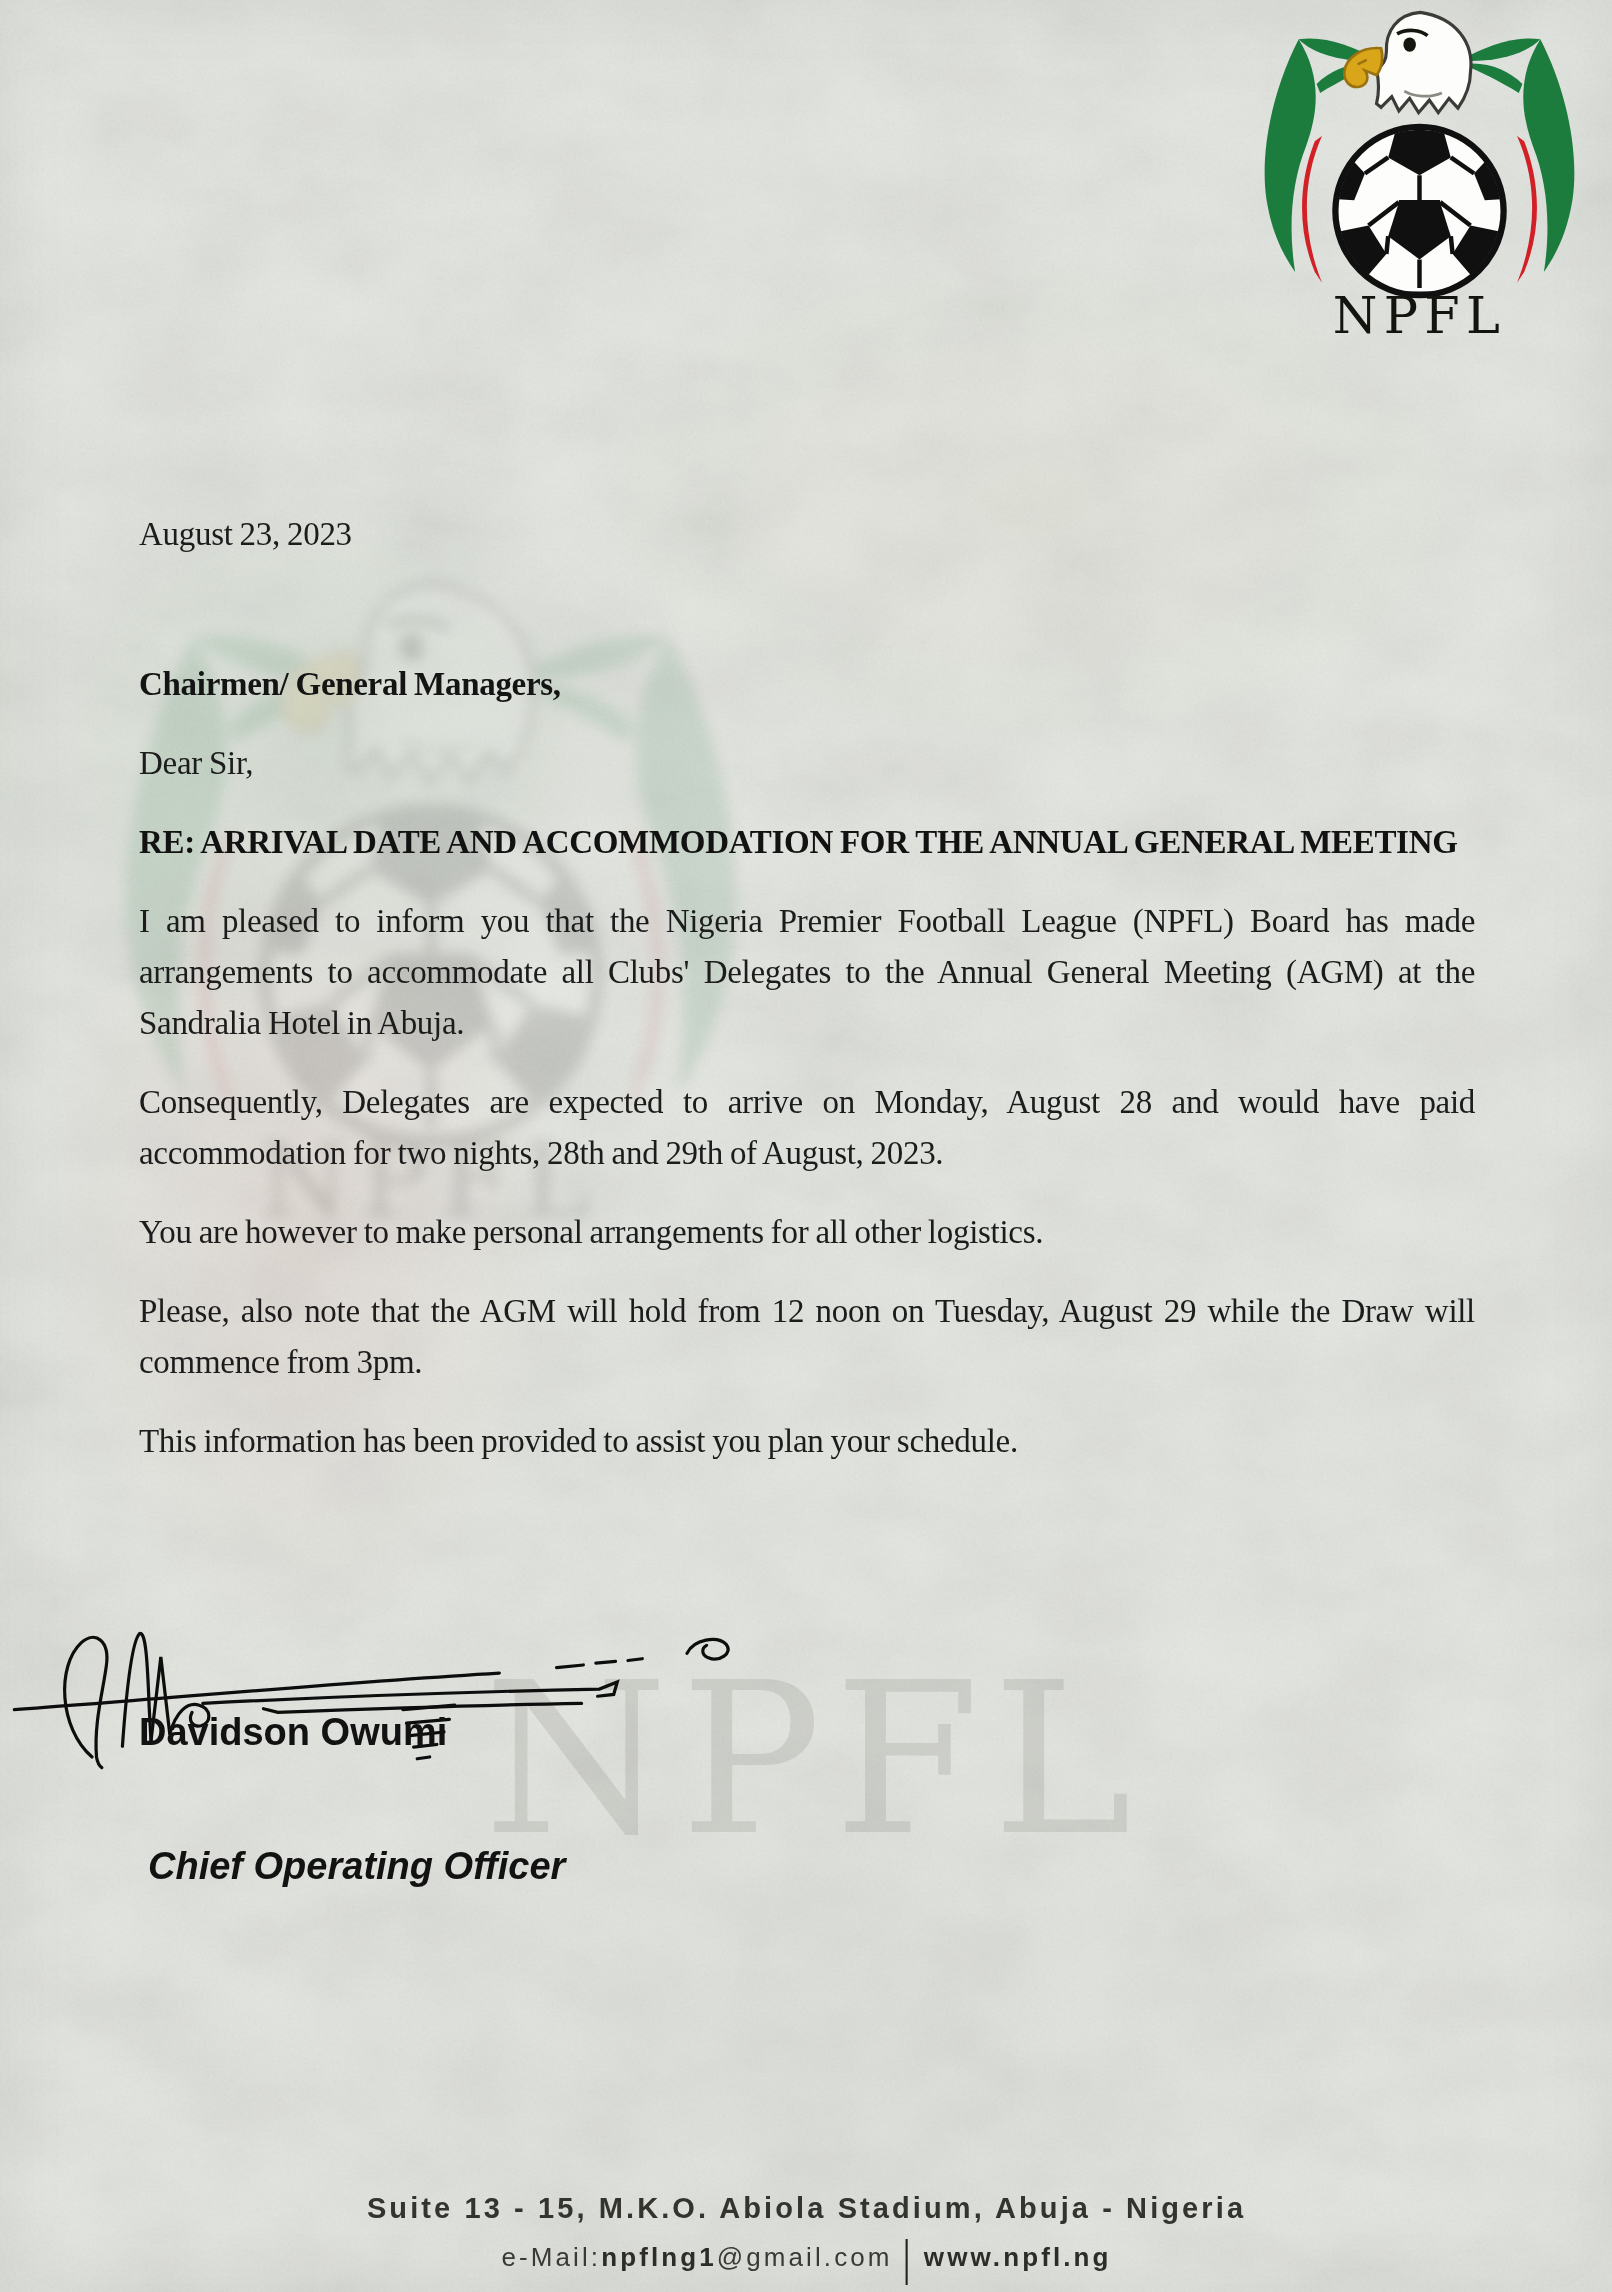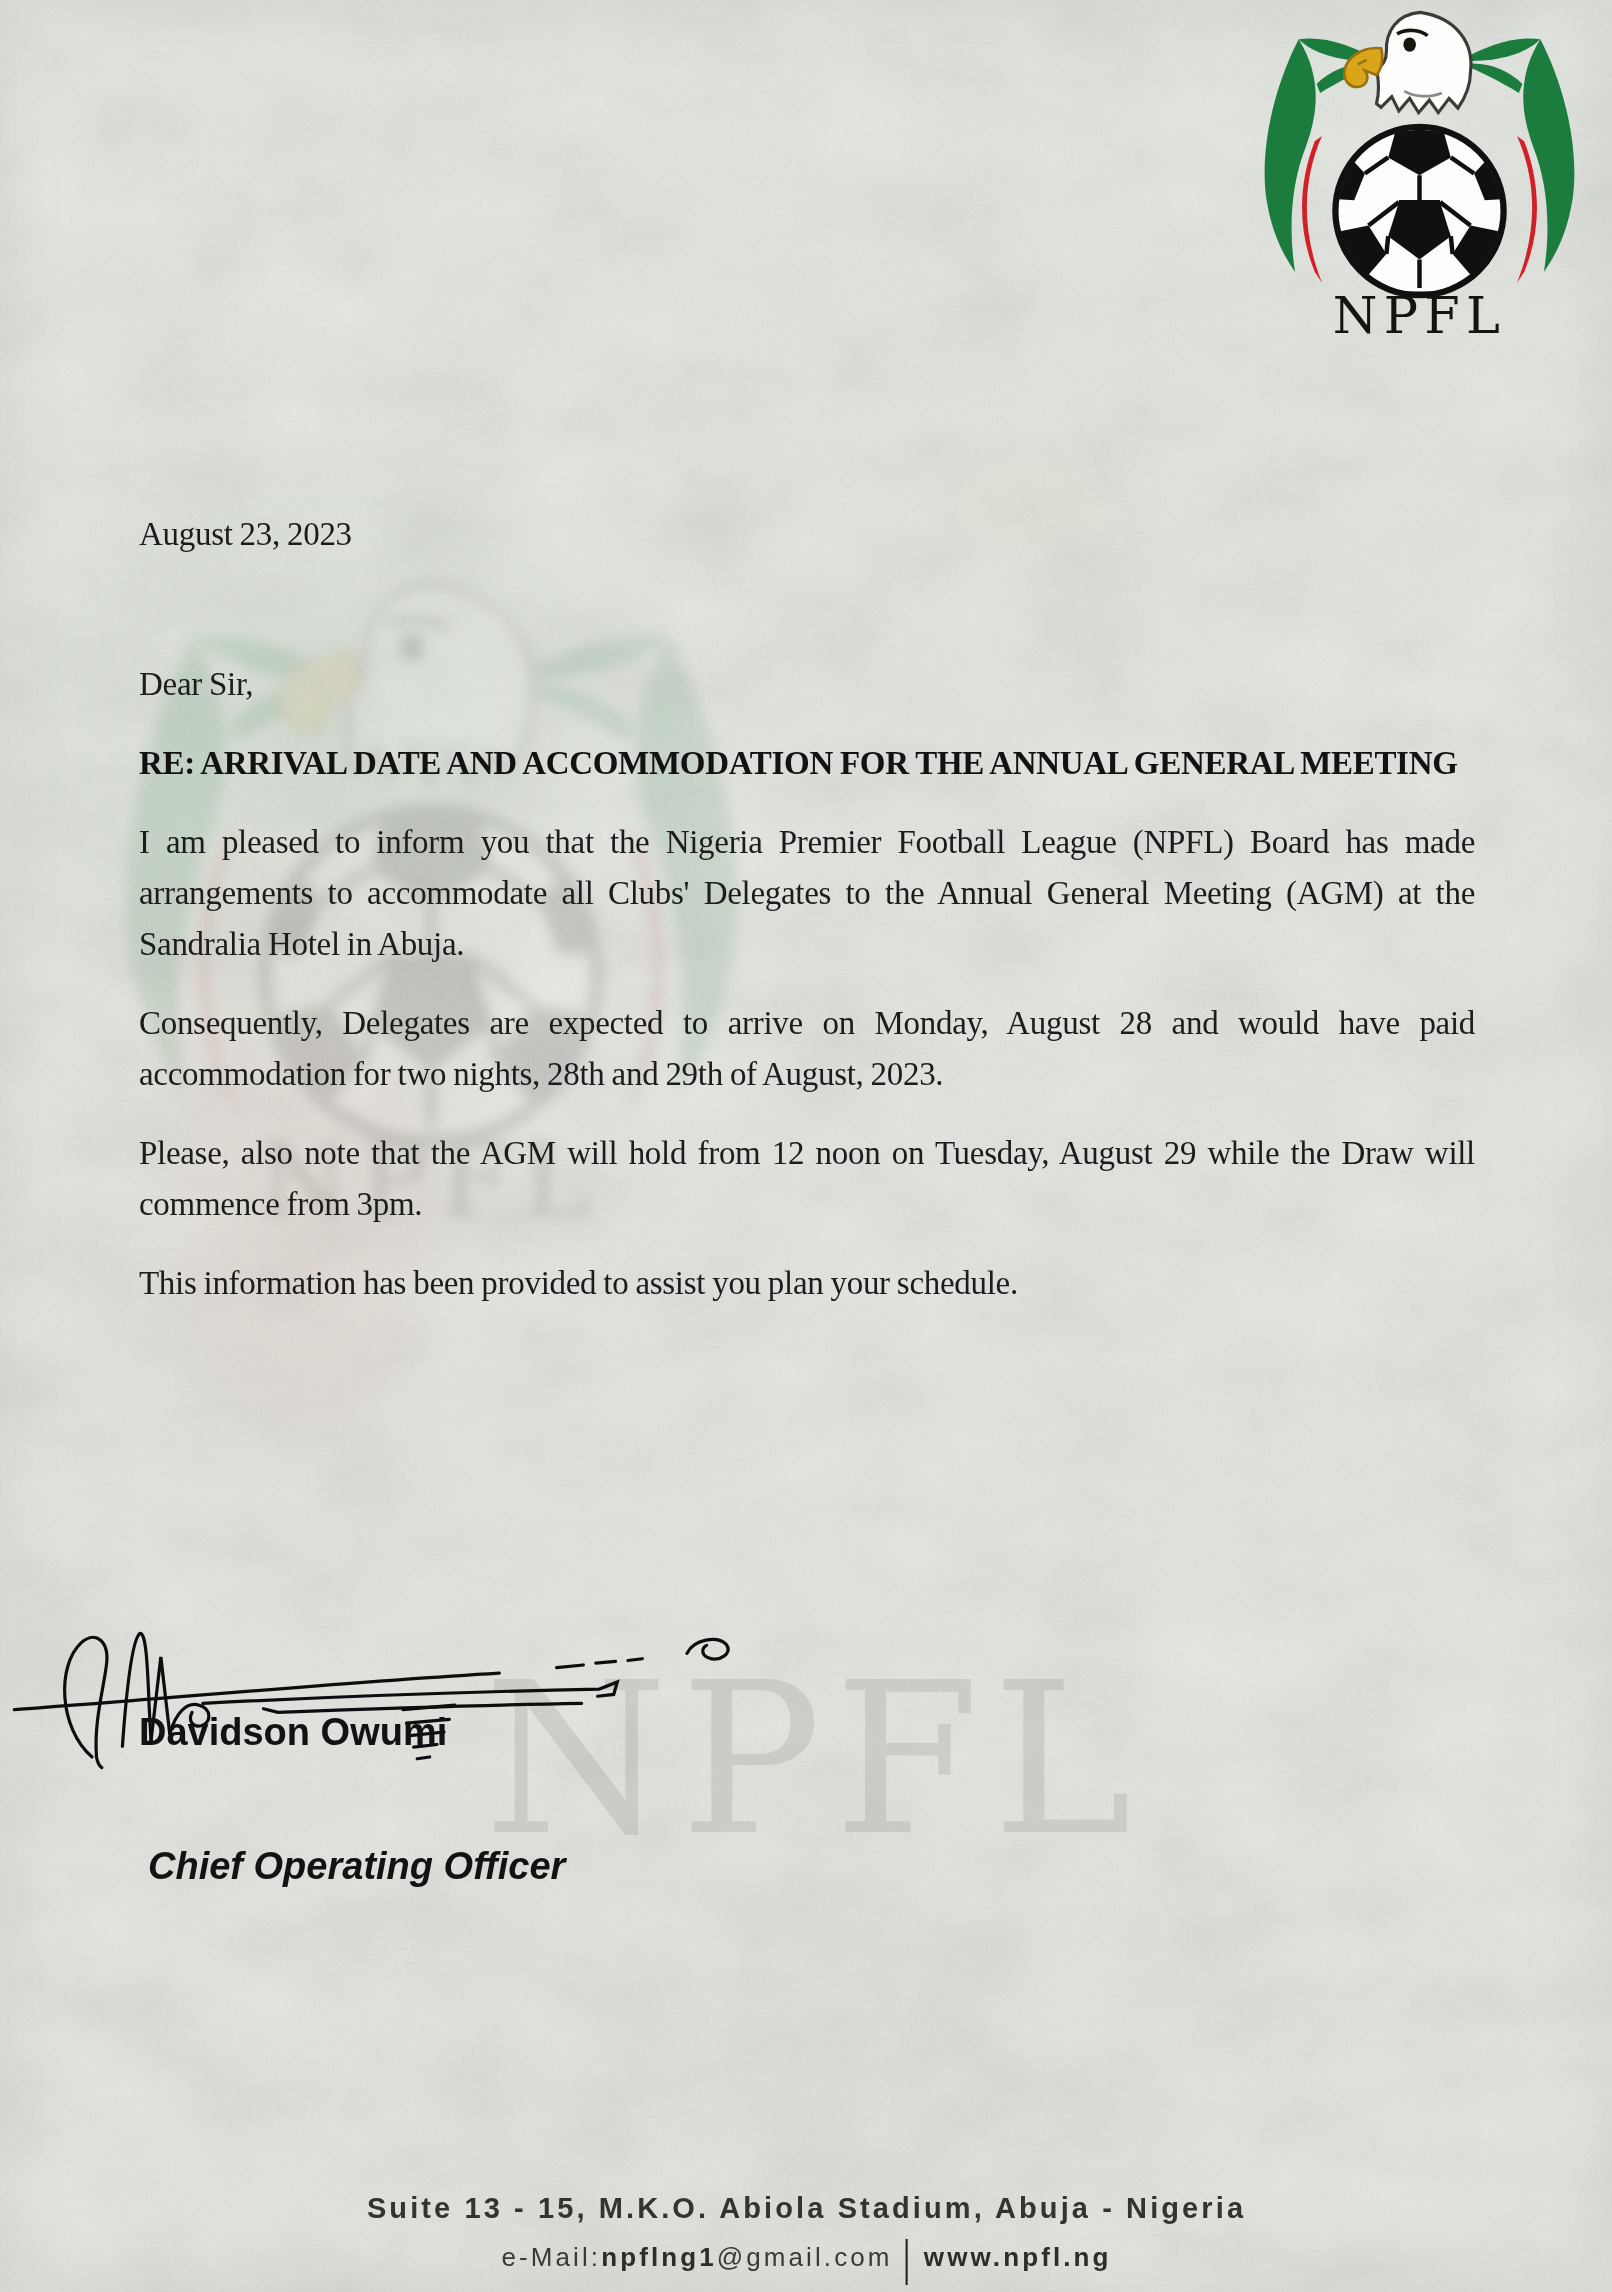--- a/index.html
+++ b/index.html
@@ -178,24 +178,26 @@
           <path d="M178 94 C 188 100, 206 102, 220 96" stroke="#8b8b84" stroke-width="3" fill="none"></path>
         </g>
 
         <text class="logo-wordmark" x="195" y="364" text-anchor="middle">NPFL</text>
       </g>
     </svg>
   </div>
 
   <div class="letter-body">
     <p class="date">August 23, 2023</p>
+    <p class="bold">Chairmen/ General Managers,</p>
     <p>Dear Sir,</p>
     <p class="subject">RE: ARRIVAL DATE AND ACCOMMODATION FOR THE ANNUAL GENERAL MEETING</p>
     <p class="para">I am pleased to inform you that the Nigeria Premier Football League (NPFL) Board has made arrangements to accommodate all Clubs' Delegates to the Annual General Meeting (AGM) at the Sandralia Hotel in Abuja.</p>
     <p class="para">Consequently, Delegates are expected to arrive on Monday, August 28 and would have paid accommodation for two nights, 28th and 29th of August, 2023.</p>
+    <p class="para">You are however to make personal arrangements for all other logistics.</p>
     <p class="para">Please, also note that the AGM will hold from 12 noon on Tuesday, August 29 while the Draw will commence from 3pm.</p>
     <p class="para">This information has been provided to assist you plan your schedule.</p>
   </div>
 
   <svg class="signature-svg" viewBox="0 0 850 178" xmlns="http://www.w3.org/2000/svg">
     <g fill="none" stroke="#0d0d0d" stroke-width="3.6" stroke-linecap="round">
       <path d="M5 97 C 150 87, 360 67, 548 56"></path>
       <path d="M92 150 C 55 118, 52 48, 80 22 C 96 8, 112 20, 108 48 C 104 78, 94 112, 97 150 C 98 156, 100 160, 103 162"></path>
       <path d="M126 138 C 130 82, 136 22, 145 12 C 152 8, 154 42, 156 95 L 158 132"></path>
       <path d="M158 132 L 169 38 L 179 124"></path>

